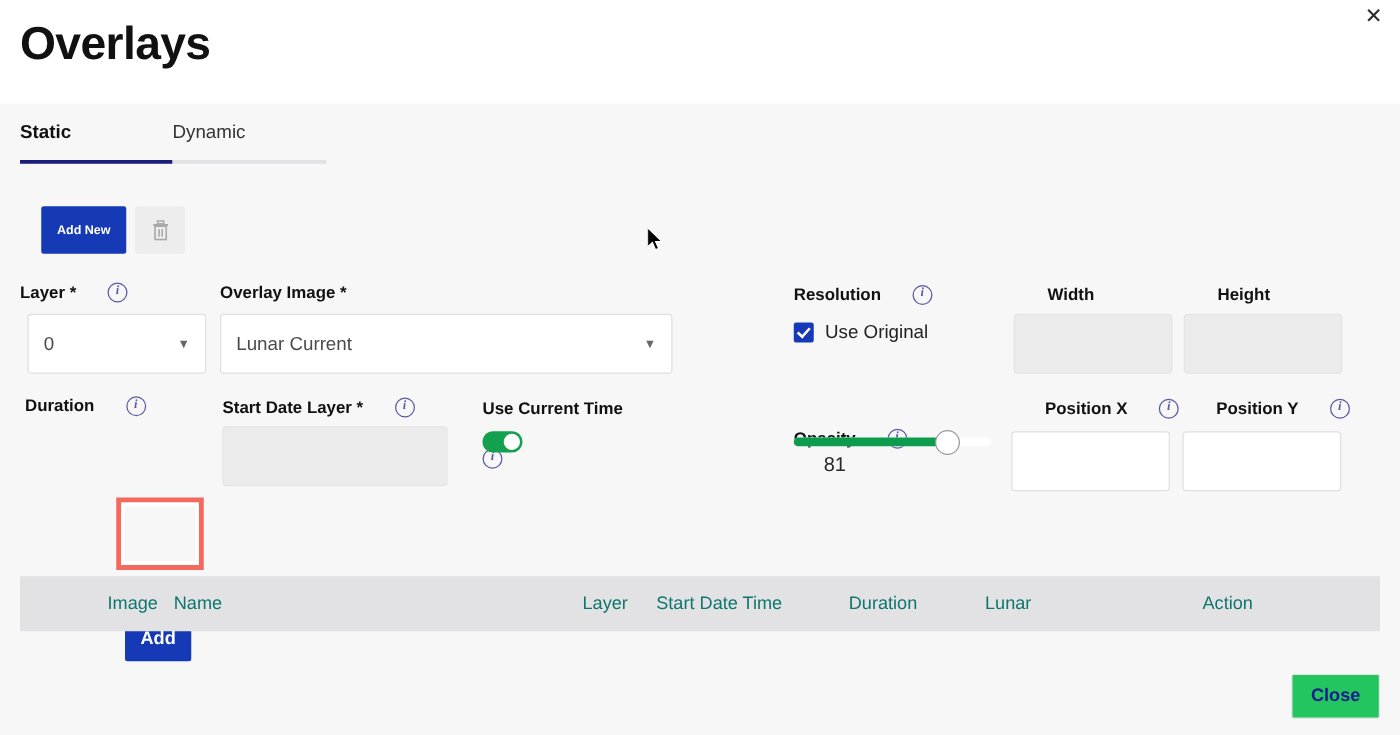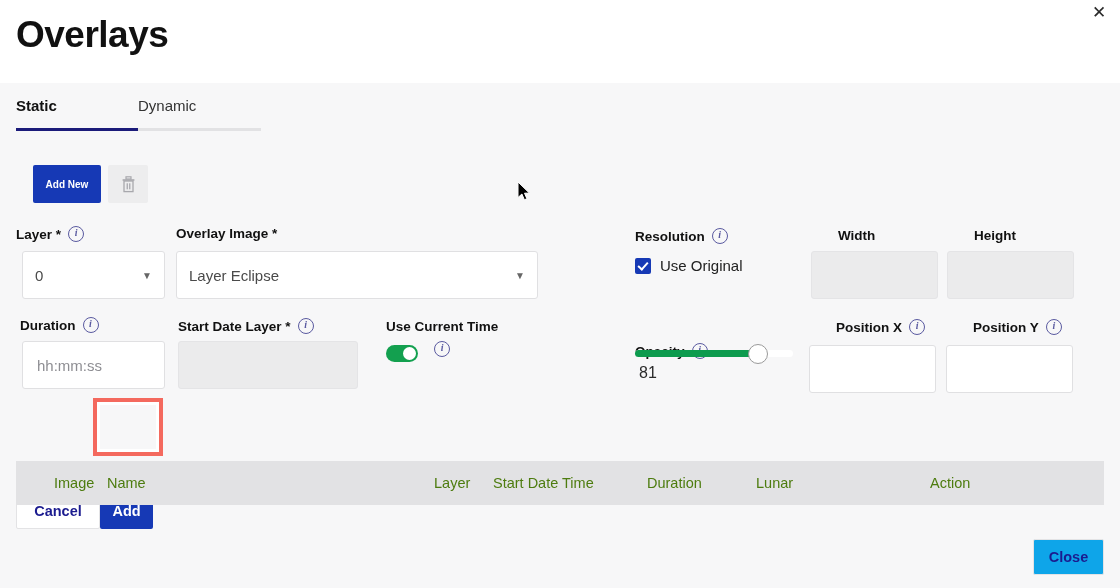--- a/index.html
+++ b/index.html
@@ -112,22 +112,21 @@
   .btn-trash svg { display: block; }
 
   
   .fld-label {
     position: absolute;
     font-size: 13.5px;
     font-weight: bold;
     color: #111111;
     white-space: nowrap;
     display: flex;
-    align-items: center;
-    gap: 7px;
+    gap: 25px;
   }
   .info-icon {
     display: inline-block;
     width: 14px;
     height: 14px;
     border: 1.3px solid #5a5aa0;
     border-radius: 50%;
     color: #5a5aa0;
     font-size: 10px;
     line-height: 12px;
@@ -244,20 +243,21 @@
     background: #ffffff;
     border: 1px solid #9a9a9a;
     border-radius: 50%;
     top: -6px;
     cursor: pointer;
   }
   .slider-value {
     position: absolute;
     font-size: 16px;
     color: #2b2b2b;
+    margin-left: 20px;
   }
 
   
   .btn-cancel {
     position: absolute;
     left: 16px;
     top: 410px;
     width: 84px;
     height: 36px;
     background: #ffffff;
@@ -311,32 +311,33 @@
     left: 16px;
     top: 378px;
     width: 1088px;
     height: 44px;
     background: #e2e2e4;
   }
   .th {
     position: absolute;
     top: 14px;
     font-size: 14.5px;
-    color: #4d7c0f;
+    color: #0f766e;
     white-space: nowrap;
+    margin-left: 32px;
   }
 
   
   .btn-close {
     position: absolute;
     left: 1033px;
     top: 456px;
     width: 71px;
     height: 36px;
-    background: #0ea5e9;
+    background: #22c55e;
     border: 1px solid #e3e3e5;
     border-radius: 2px;
     color: #1b1b8f;
     font-size: 14.5px;
     font-weight: bold;
     cursor: pointer;
     font-family: "Liberation Sans", sans-serif;
   }
 
   
@@ -383,21 +384,21 @@
   </div>
   <div class="select-box" style="left:22px; top:168px; width:143px; height:48px;">
     <span>0</span>
     <span class="caret">▼</span>
   </div>
 
   <div class="fld-label" style="left:176px; top:143px;">
     <span>Overlay Image *</span>
   </div>
   <div class="select-box" style="left:176px; top:168px; width:362px; height:48px;">
-    <span>Layer Eclipse</span>
+    <span>Lunar Current</span>
     <span class="caret">▼</span>
   </div>
 
   <div class="fld-label" style="left:635px; top:145px;">
     <span>Resolution</span>
     <span class="info-icon">i</span>
   </div>
   <div class="chk-wrap" style="left:635px; top:174px;">
     <span class="chk-box"></span>
     <span class="chk-label">Use Original</span>
@@ -410,21 +411,20 @@
 
   <div class="fld-label" style="left:974px; top:145px;">
     <span>Height</span>
   </div>
   <div class="input-disabled" style="left:947px; top:168px; width:127px; height:48px;"></div>
 
   <div class="fld-label" style="left:20px; top:234px;">
     <span>Duration</span>
     <span class="info-icon">i</span>
   </div>
-  <input class="input-box" type="text" style="left: 22px; top: 258px; width: 143px; height: 48px;" placeholder="hh:mm:ss">
 
   <div class="fld-label" style="left:178px; top:235px;">
     <span>Start Date Layer *</span>
     <span class="info-icon">i</span>
   </div>
   <div class="input-disabled" style="left:178px; top:258px; width:180px; height:48px;"></div>
 
   <div class="fld-label" style="left:386px; top:236px;flex-direction:column;">
     <span>Use Current Time</span>
     <span class="info-icon">i</span>
@@ -446,21 +446,20 @@
     <span class="info-icon">i</span>
   </div>
   <input class="input-box" type="text" style="left: 809px; top: 262px; width: 127px; height: 48px;">
 
   <div class="fld-label" style="left:973px; top:236px;">
     <span>Position Y</span>
     <span class="info-icon">i</span>
   </div>
   <input class="input-box" type="text" style="left: 946px; top: 262px; width: 127px; height: 48px;">
 
-  <button class="btn-cancel">Cancel</button>
   <button class="btn-add">Add</button>
   <div class="annot-box"></div>
   <div class="annot-inner"></div>
 
   <div class="table-head">
     <div class="th" style="left:38px;">Image</div>
     <div class="th" style="left:91px;">Name</div>
     <div class="th" style="left:418px;">Layer</div>
     <div class="th" style="left:477px;">Start Date Time</div>
     <div class="th" style="left:631px;">Duration</div>

